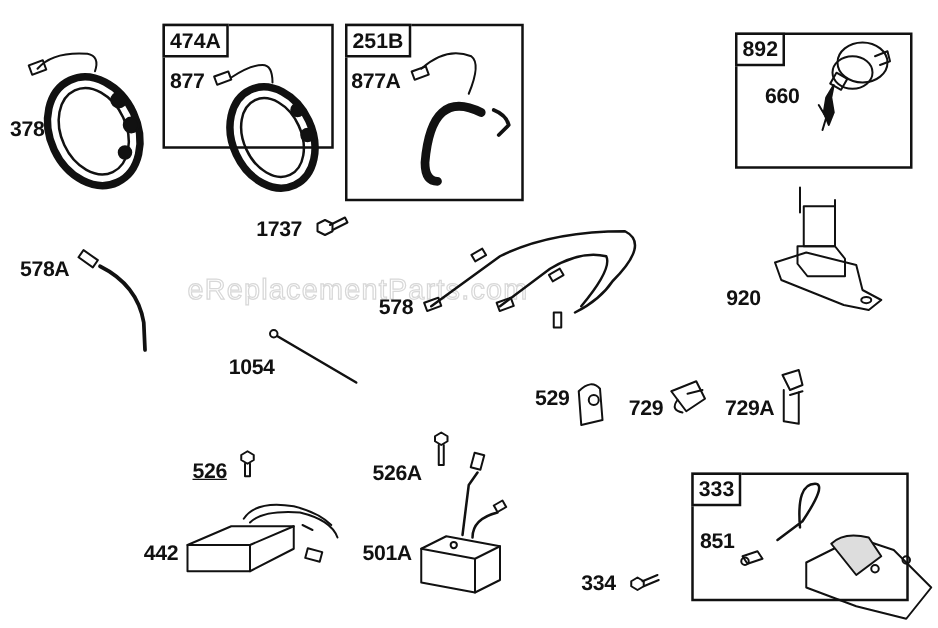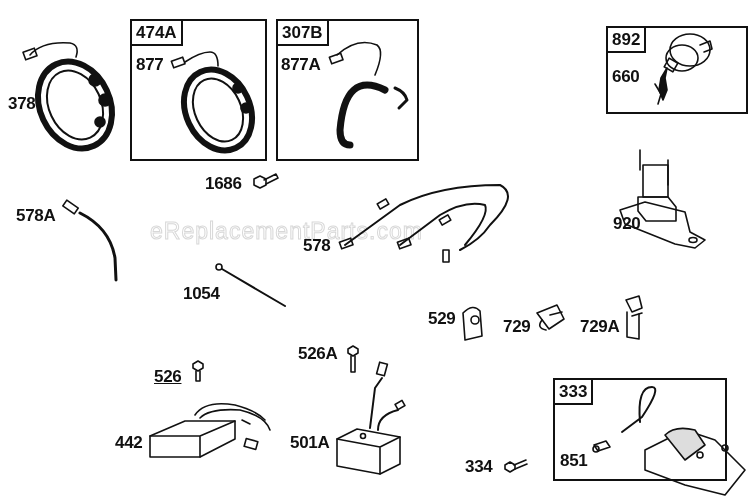--- a/index.html
+++ b/index.html
@@ -12,27 +12,27 @@
   svg.art { position:absolute; left:0; top:0; }
   .part { cursor:pointer; }
 </style>
 </head>
 <body>
 
 <div class="stage">
 
   <div class="watermark">eReplacementParts.com</div>
 
-  <div class="frame" style="left:130px; top:19px; width:137px; height:142px;">
+  <div class="frame" style="left:130px; top:19px; width:137px; height:100px;">
     <div class="frame-tag">474A</div>
   </div>
   <div class="frame" style="left:276px; top:19px; width:143px; height:142px;">
-    <div class="frame-tag">307B</div>
+    <div class="frame-tag">251B</div>
   </div>
-  <div class="frame" style="left:606px; top:26px; width:142px; height:88px;">
+  <div class="frame" style="left:588px; top:26px; width:142px; height:109px;">
     <div class="frame-tag">892</div>
   </div>
   <div class="frame" style="left:553px; top:378px; width:174px; height:103px;">
     <div class="frame-tag">333</div>
   </div>
 
   <svg class="art" width="750" height="502" viewBox="0 0 750 502">
     <g fill="none" stroke="#111" stroke-width="1.6" stroke-linejoin="round" stroke-linecap="round">
 
       <g class="part">
@@ -166,28 +166,28 @@
         <circle cx="700" cy="455" r="3"></circle>
         <circle cx="725" cy="448" r="3"></circle>
       </g>
     </g>
   </svg>
 
   <div class="lbl" style="left:8px; top:95px;">378</div>
   <div class="lbl" style="left:136px; top:56px;">877</div>
   <div class="lbl" style="left:281px; top:56px;">877A</div>
   <div class="lbl" style="left:612px; top:68px;">660</div>
-  <div class="lbl" style="left:205px; top:175px;">1686</div>
+  <div class="lbl" style="left:205px; top:175px;">1737</div>
   <div class="lbl" style="left:16px; top:207px;">578A</div>
   <div class="lbl" style="left:303px; top:237px;">578</div>
-  <div class="lbl" style="left:581px; top:215px;margin-left:32px;">920</div>
+  <div class="lbl" style="left:581px; top:230px;">920</div>
   <div class="lbl" style="left:183px; top:285px;">1054</div>
   <div class="lbl" style="left:428px; top:310px;">529</div>
   <div class="lbl" style="left:503px; top:318px;">729</div>
   <div class="lbl" style="left:580px; top:318px;">729A</div>
   <div class="lbl" style="left:154px; top:368px;text-decoration:underline;">526</div>
-  <div class="lbl" style="left:298px; top:345px;">526A</div>
+  <div class="lbl" style="left:298px; top:370px;">526A</div>
   <div class="lbl" style="left:115px; top:434px;">442</div>
   <div class="lbl" style="left:290px; top:434px;text-align:center;">501A</div>
   <div class="lbl" style="left:465px; top:458px;text-align:center;">334</div>
-  <div class="lbl" style="left:560px; top:452px;">851</div>
+  <div class="lbl" style="left:560px; top:424px;">851</div>
 
 </div>
 
 </body></html>

